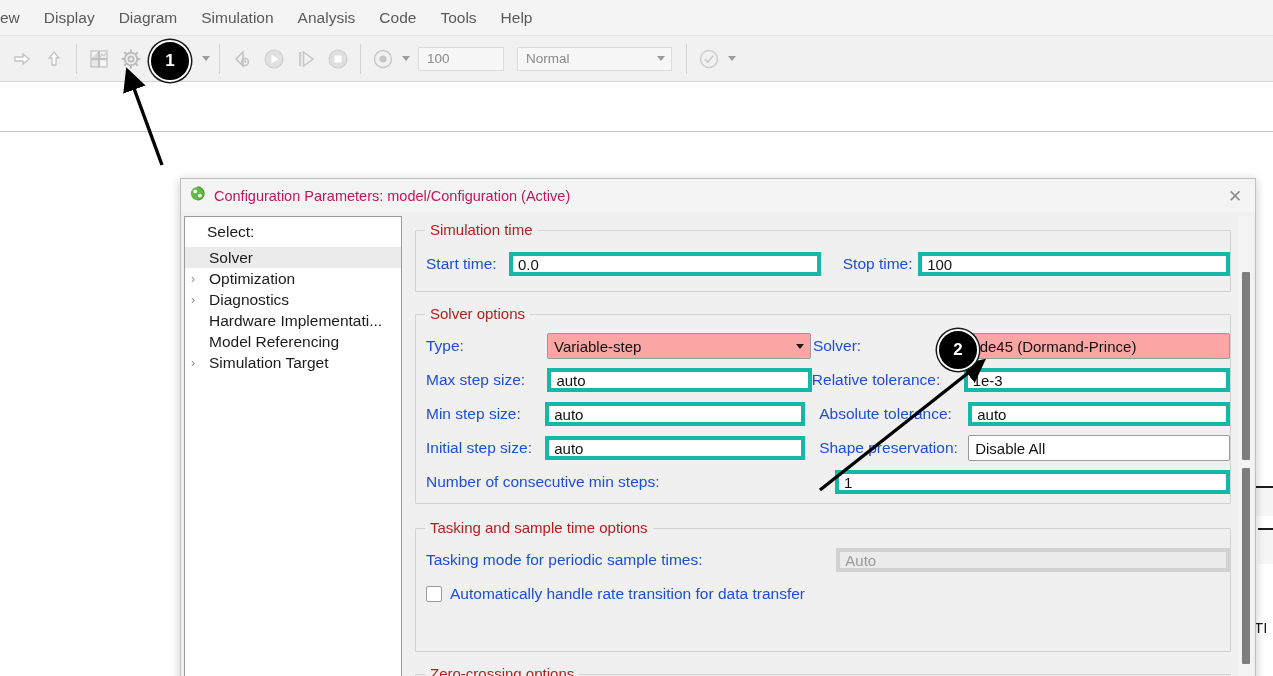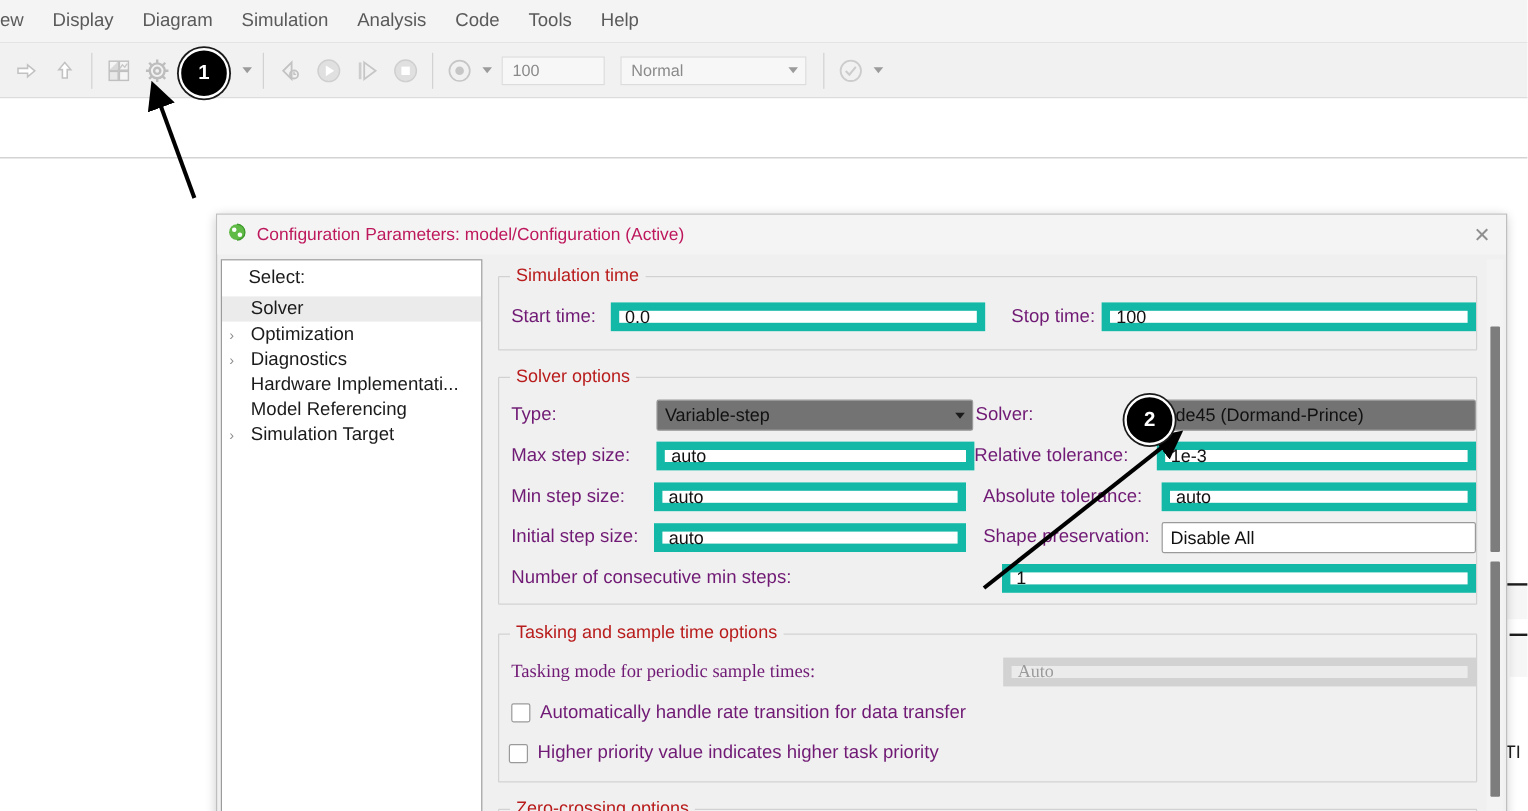--- a/index.html
+++ b/index.html
@@ -233,38 +233,38 @@
     color: #b91c1c;
     white-space: nowrap;
   }
   .row {
     display: flex;
     align-items: center;
     height: 34px;
   }
   .lbl {
     font-size: 15.5px;
-    color: #701a75;
+    color: #1d4ed8;
     white-space: nowrap;
   }
   .txtfield {
     height: 24px;
     background: #ffffff;
-    border: 7px solid #14b8a6;
+    border: 4px solid #14b8a6;
     font-size: 15px;
     color: #111111;
     display: flex;
     align-items: center;
     padding-left: 5px;
     box-sizing: border-box;
   }
   .txtfield.muted { background: #ebebeb; color: #9a9a9a; border-color: #d2d2d2; }
   .dropdown {
     height: 26px;
-    background: #737373;
+    background: #fca5a5;
     border: 1px solid #9a9a9a;
     border-radius: 2px;
     font-size: 15px;
     color: #111111;
     display: flex;
     align-items: center;
     justify-content: space-between;
     padding: 0 6px 0 6px;
     box-sizing: border-box;
   }
@@ -558,34 +558,30 @@
 
           <div class="row" style="padding-left:10px;">
             <span class="lbl" style="width:427px;">Number of consecutive min steps:</span>
             <div class="txtfield" style="width:412px;">1</div>
           </div>
         </div>
 
         <div class="group" style="margin-top:24px; height:124px;">
           <div class="group-title">Tasking and sample time options</div>
 
-          <div class="row" style="margin-top:14px; padding-left:10px;font-family:Liberation Serif, serif;">
+          <div class="row" style="margin-top:14px; padding-left:10px;">
             <span class="lbl" style="width:430px;">Tasking mode for periodic sample times:</span>
             <div class="txtfield muted" style="width:412px;">Auto</div>
           </div>
 
           <div class="chk-row" style="padding-left:10px;">
             <span class="chk"></span>
             <span class="lbl">Automatically handle rate transition for data transfer</span>
           </div>
 
-          <div class="chk-row" style="padding-left:8px;">
-            <span class="chk"></span>
-            <span class="lbl">Higher priority value indicates higher task priority</span>
-          </div>
         </div>
 
         <div class="group" style="margin-top:22px; height:60px;">
           <div class="group-title">Zero-crossing options</div>
         </div>
 
         <div class="pane-scroll">
           <div class="pane-thumb" style="top:56px; height:188px;"></div>
           <div class="pane-thumb" style="top:252px; height:196px;"></div>
         </div>

